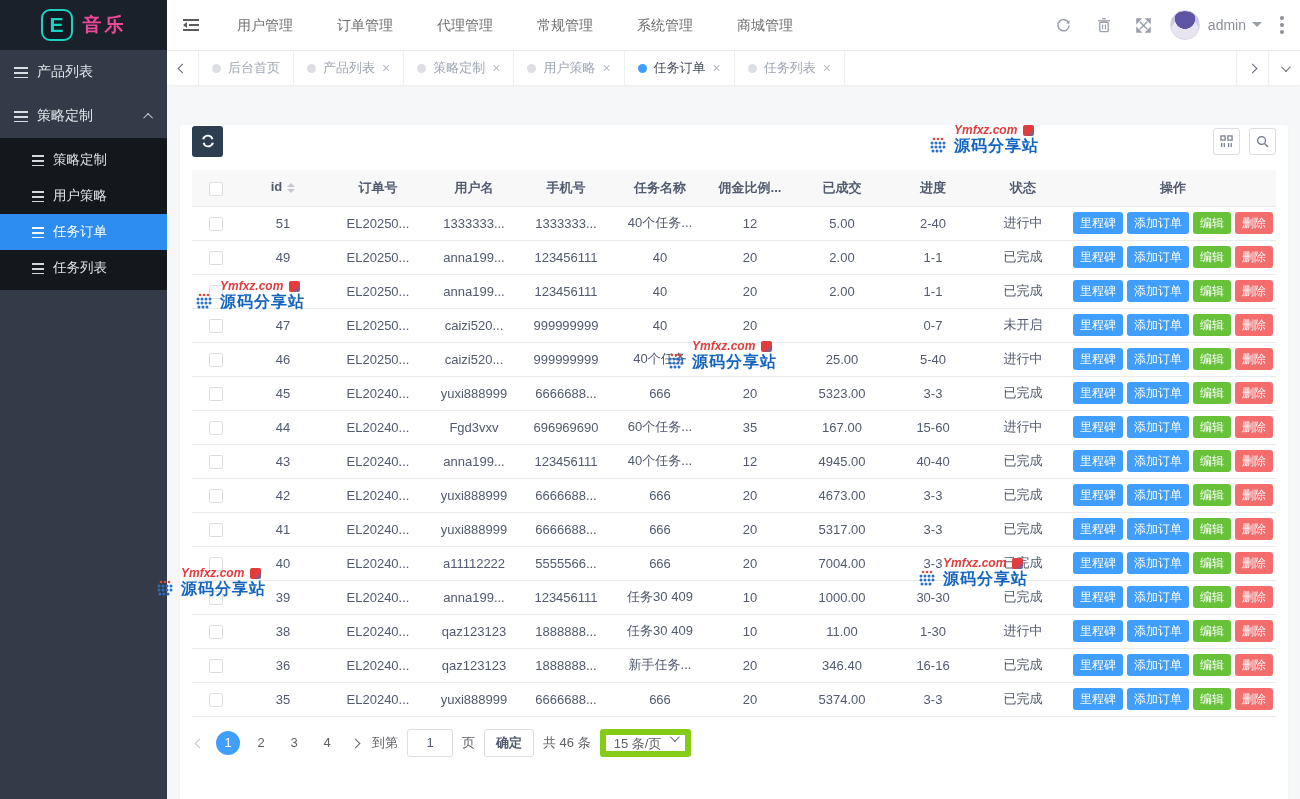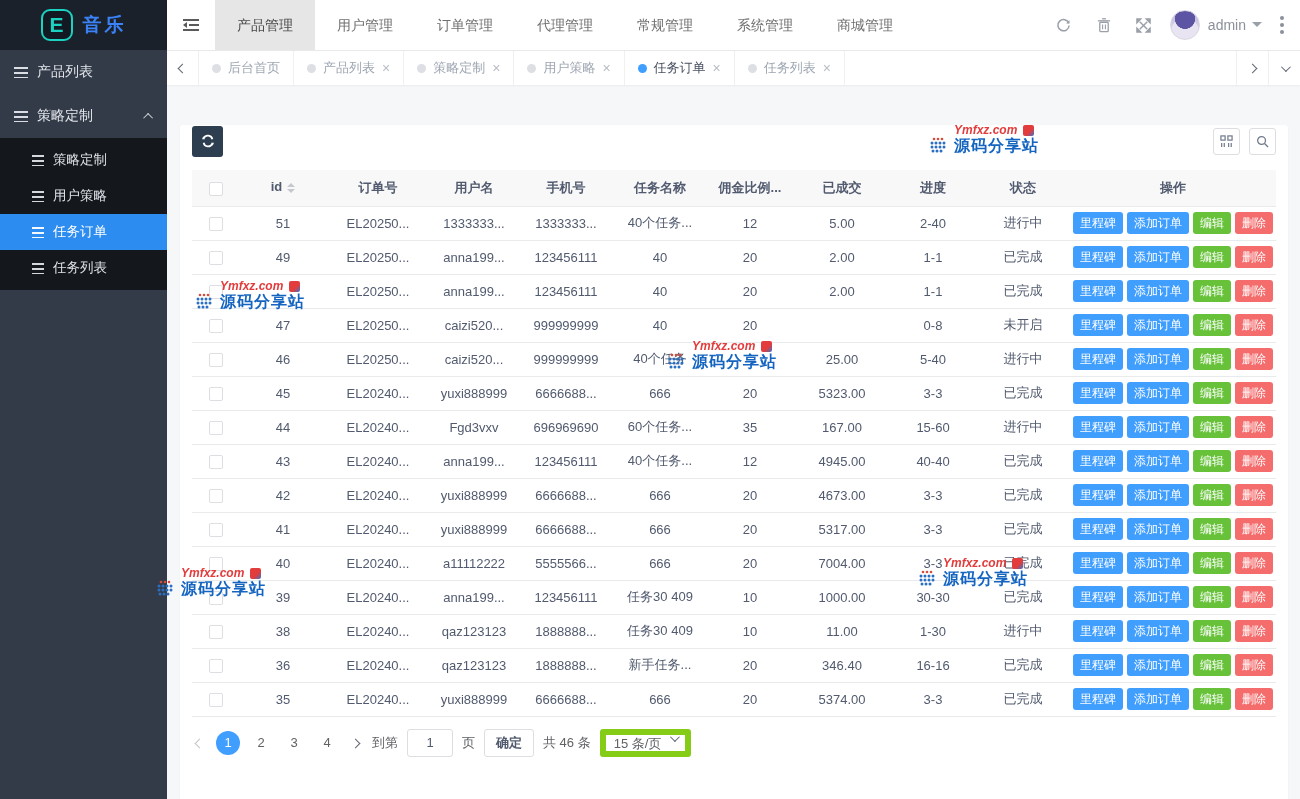--- a/index.html
+++ b/index.html
@@ -5,21 +5,21 @@
   * { margin:0; padding:0; box-sizing:border-box; }
   html,body { width:1300px; height:799px; overflow:hidden;
     font-family:"Liberation Sans","DejaVu Sans",sans-serif; background:#f5f7f9; }
   .app { position:relative; width:1300px; height:799px; display:flex; }
 
   
   .sidebar { width:167px; height:100%; background:#333b48; flex:0 0 167px; }
   .logo { height:50px; background:#1a212b; display:flex; align-items:center; justify-content:center; gap:10px; }
   .logo-badge { width:32px; height:32px; border:2px solid #1bd1c0; border-radius:9px; background:#121922;
     color:#1bd1c0; font-size:21px; font-weight:bold; display:flex; align-items:center; justify-content:center; }
-  .logo-title { color:#3b82f6; font-size:19px; font-weight:bold; letter-spacing:3px; }
+  .logo-title { color:#ec4899; font-size:19px; font-weight:bold; letter-spacing:3px; }
   .side-item { height:44px; display:flex; align-items:center; gap:9px; padding:0 14px;
     color:#e3e6eb; font-size:14px; cursor:pointer; position:relative; }
   .submenu { background:#14171c; padding:4px 0; }
   .sub-item { height:36px; display:flex; align-items:center; gap:9px; padding:0 14px 0 32px;
     color:#dfe3e9; font-size:13.5px; cursor:pointer; }
   .sub-item.active { background:var(--sidebar-active,#2d8cf0); color:#fff; }
   .list-ico { display:inline-block; width:14px; height:11px; flex:0 0 14px;
     background:repeating-linear-gradient(to bottom,currentColor 0 2px,transparent 2px 5px); opacity:.95; }
   .chev-up { margin-left:auto; width:7px; height:7px; border-left:1.5px solid #cfd3da; border-top:1.5px solid #cfd3da;
     transform:rotate(45deg) translateY(2px); }
@@ -156,21 +156,20 @@
     <div class="header">
       <div class="collapse-btn">
         <svg width="16" height="14" viewBox="0 0 16 14">
           <rect x="0" y="1" width="16" height="2" fill="#5a5a5a"></rect>
           <rect x="6" y="6" width="10" height="2" fill="#5a5a5a"></rect>
           <path d="M4 4 L0 7 L4 10 Z" fill="#5a5a5a"></path>
           <rect x="0" y="11" width="16" height="2" fill="#5a5a5a"></rect>
         </svg>
       </div>
       <div id="topnav" style="display:flex">
-          <div class="nav-item active"><span class="nav-label">产品管理</span></div>
           <div class="nav-item"><span class="nav-label">用户管理</span></div>
           <div class="nav-item"><span class="nav-label">订单管理</span></div>
           <div class="nav-item"><span class="nav-label">代理管理</span></div>
           <div class="nav-item"><span class="nav-label">常规管理</span></div>
           <div class="nav-item"><span class="nav-label">系统管理</span></div>
           <div class="nav-item"><span class="nav-label">商城管理</span></div>
         </div>
       <div class="header-spacer"></div>
       <div class="hicon">
         <svg width="15" height="15" viewBox="0 0 16 16">
@@ -380,21 +379,21 @@
   </tr>
               <tr>
     <td><span class="checkbox"></span></td>
     <td>47</td>
     <td>EL20250...</td>
     <td>caizi520...</td>
     <td>999999999</td>
     <td>40</td>
     <td>20</td>
     <td></td>
-    <td>0-8</td>
+    <td>0-7</td>
     <td>未开启</td>
     <td>
       <span class="act-wrap">
         <button class="act-btn a-blue">里程碑</button>
         <button class="act-btn a-blue">添加订单</button>
         <button class="act-btn a-green">编辑</button>
         <button class="act-btn a-red">删除</button>
       </span>
     </td>
   </tr>

